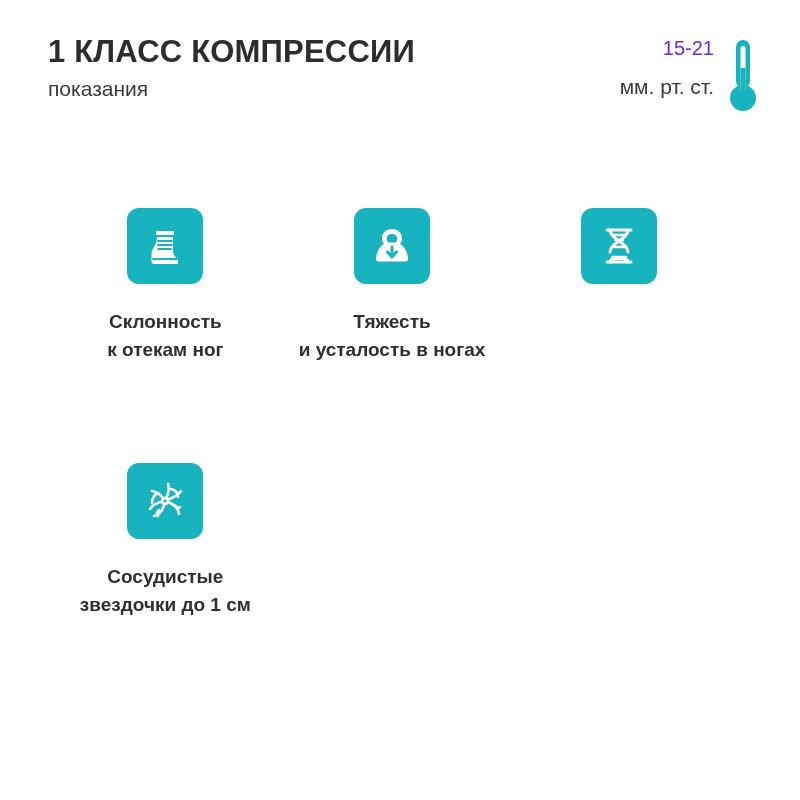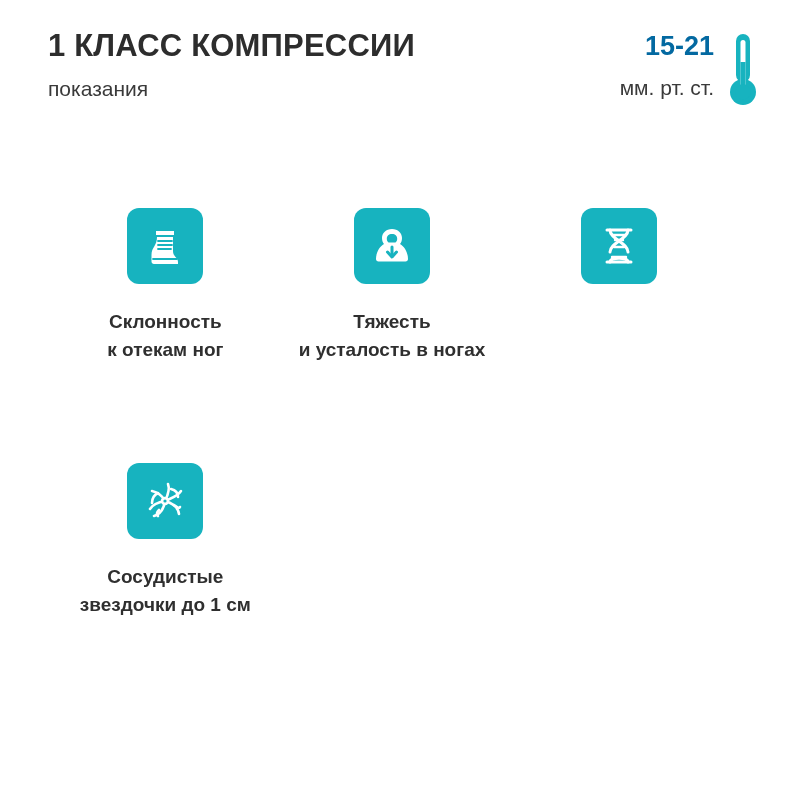--- a/index.html
+++ b/index.html
@@ -18,60 +18,60 @@
     position: relative;
     width: 800px;
     height: 800px;
     box-sizing: border-box;
   }
 
   
   .header {
     position: absolute;
     left: 48px;
-    top: 30px;
+    top: 36px;
     right: 40px;
     display: flex;
     align-items: flex-start;
     justify-content: space-between;
   }
   .header-left {
     display: flex;
     flex-direction: column;
   }
   .header-title {
     font-size: 31px;
     font-weight: bold;
     letter-spacing: 0.2px;
     color: #2d2d2d;
     line-height: 1.05;
     text-transform: uppercase;
   }
   .header-subtitle {
-    margin-top: 14px;
+    margin-top: 8px;
     font-size: 21px;
     font-weight: normal;
     color: #3a3a3a;
     line-height: 1.1;
   }
   .header-right {
     display: flex;
     align-items: flex-start;
     gap: 12px;
   }
   .pressure-text {
     display: flex;
     flex-direction: column;
     align-items: flex-end;
     padding-top: 2px;
   }
   .pressure-value {
-    font-size: 27px;
-    font-weight: bold;
-    color: #0369a1;
+    font-size: 20px;
+    font-weight: normal;
+    color: #6d28d9;
     line-height: 1.05;
   }
   .pressure-units {
     margin-top: 16px;
     font-size: 21px;
     color: #3a3a3a;
     line-height: 1.1;
   }
   .thermo-icon {
     margin-top: 2px;

